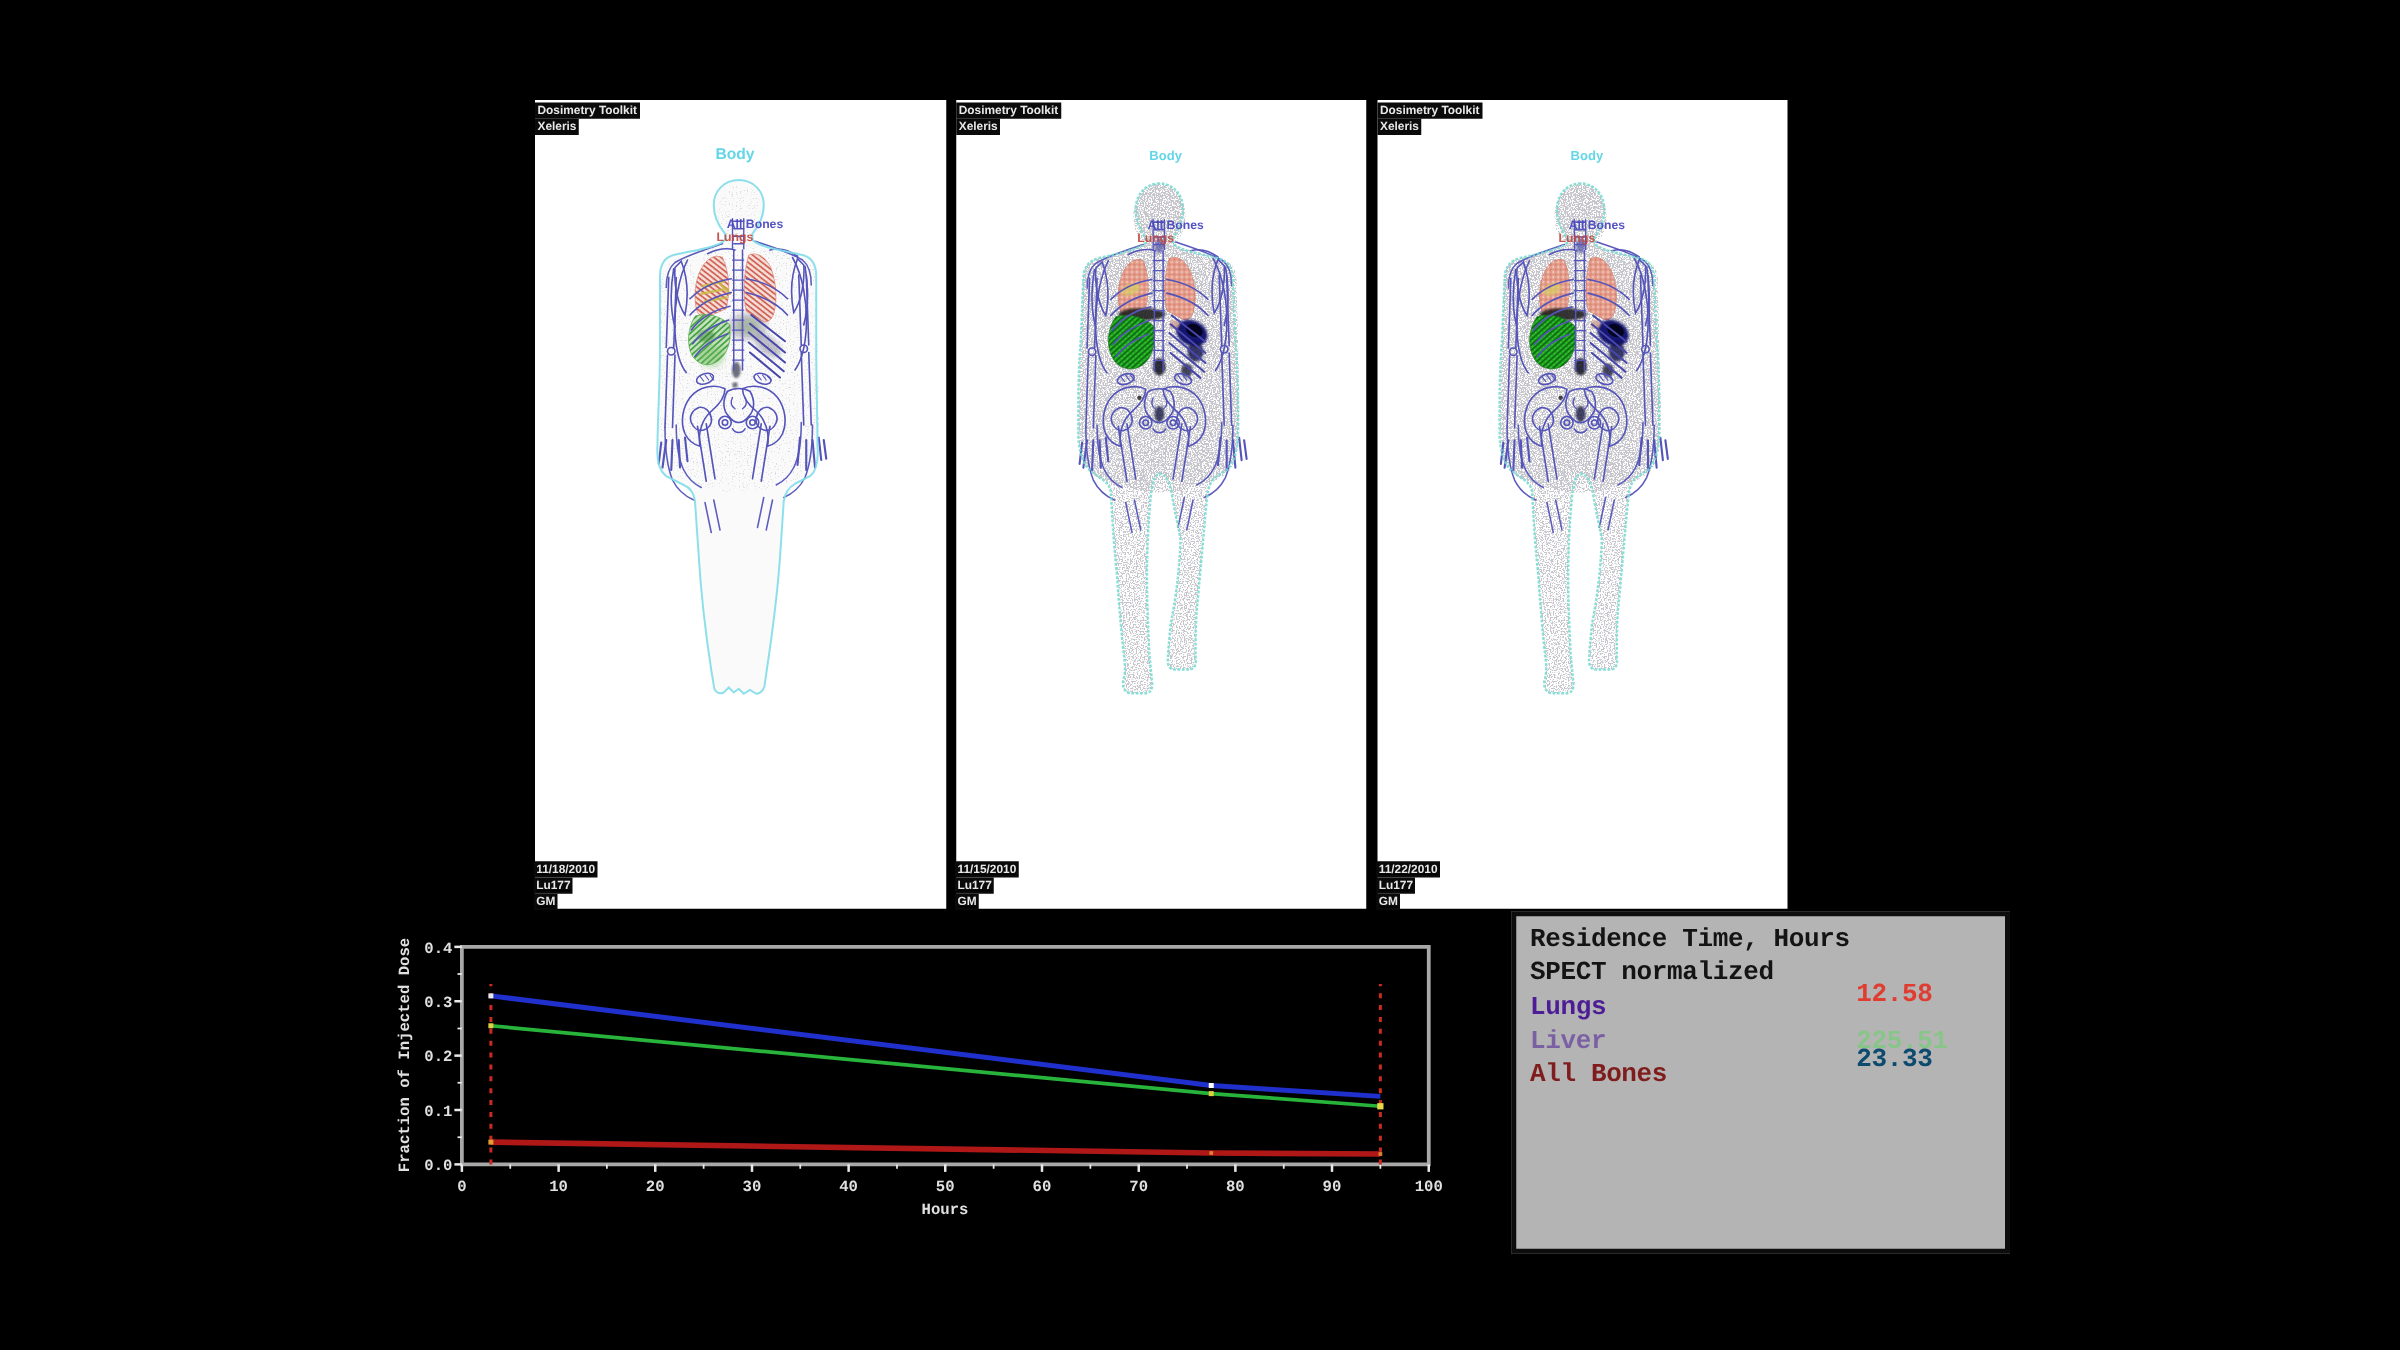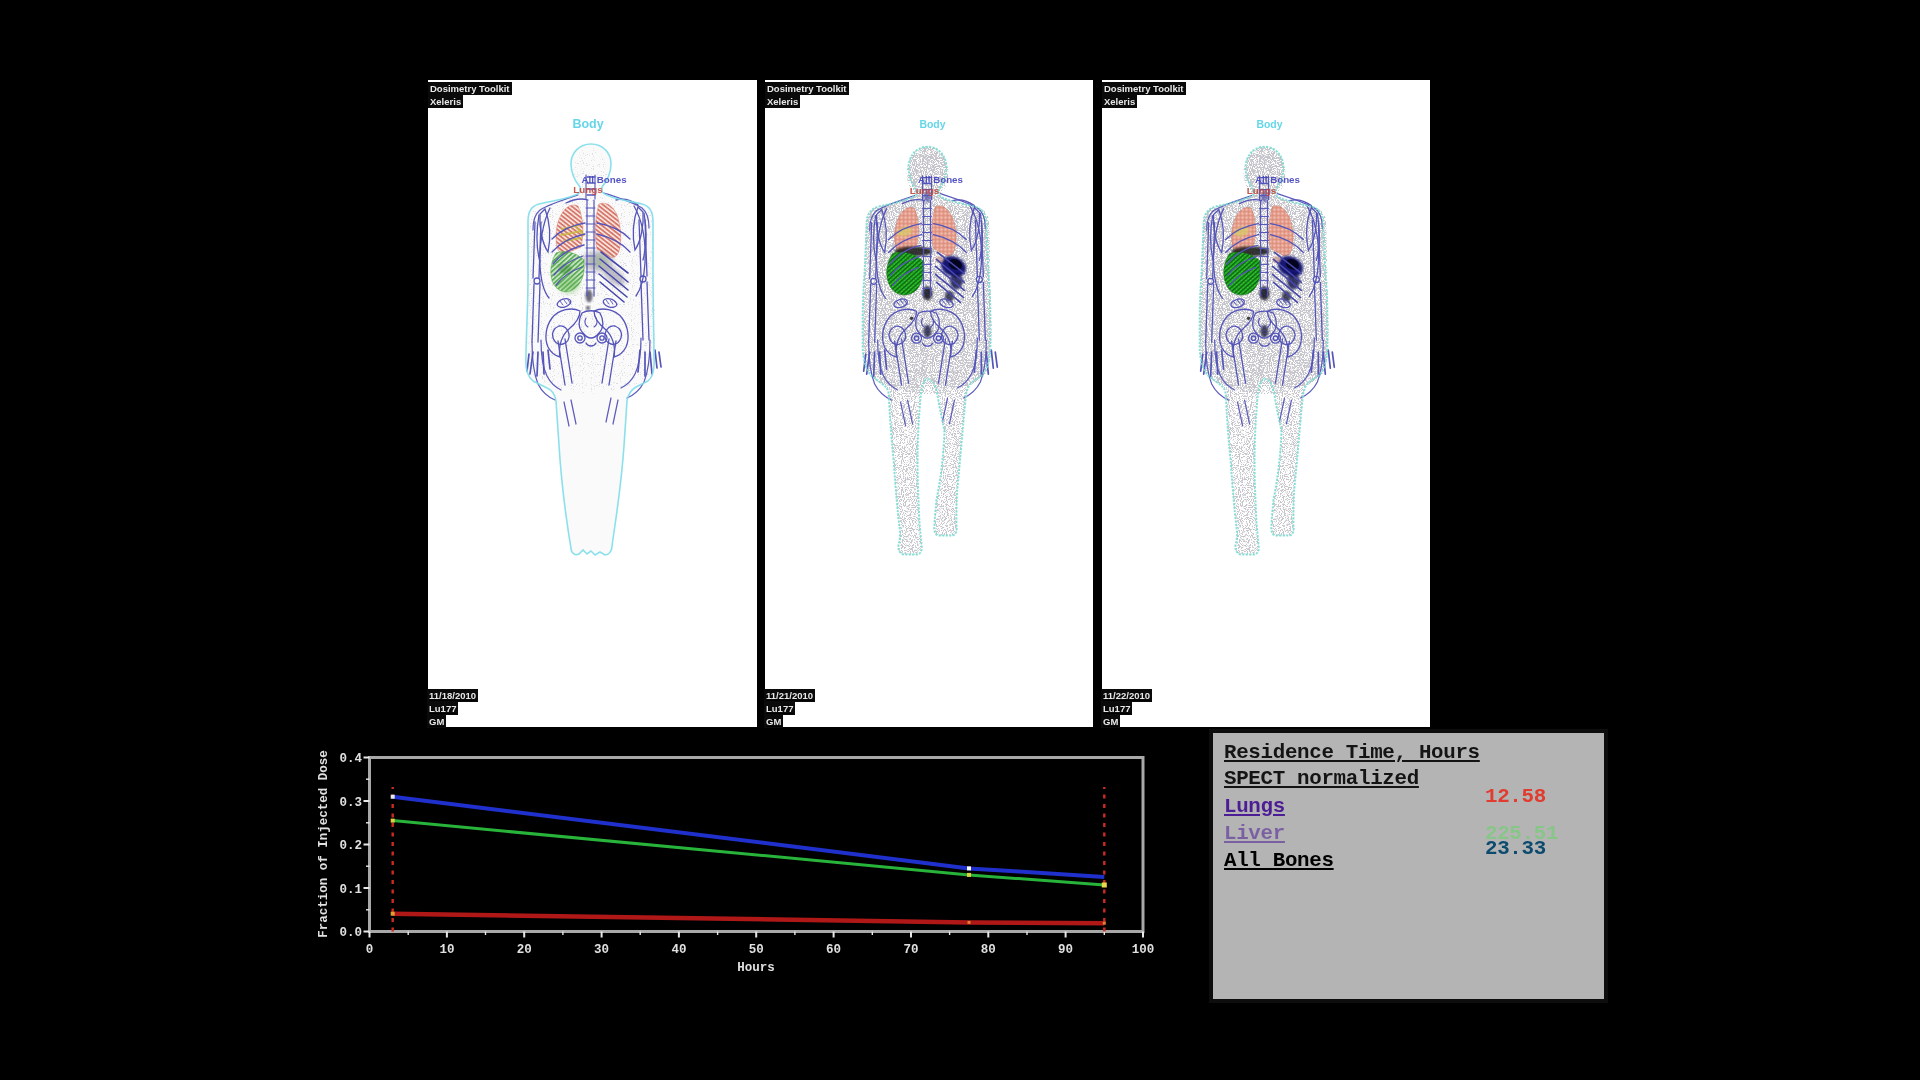--- a/index.html
+++ b/index.html
@@ -3,21 +3,21 @@
 <style>
   html,body { margin:0; padding:0; background:#000; width:1920px; height:1080px; overflow:hidden; }
   .panel { position:absolute; background:#fff; }
   .panel svg { position:absolute; left:0; top:0; filter:blur(0.3px); }
   .tl { position:absolute; left:0; top:1px; line-height:11px; }
   .bl { position:absolute; left:-1px; top:608px; line-height:12px;text-decoration:underline; }
   .tl span, .bl span { background:#0a0a0a; color:#e8e8e8; font:bold 9.5px "Liberation Sans", sans-serif; padding:1px 2px; }
   .chart { position:absolute; filter:blur(0.25px); }
   .ct { font-family:"Liberation Mono", monospace; font-size:12.5px; font-weight:bold; fill:#e0e0e0; }
   .info { position:absolute; left:1209px; top:729px; width:391px; height:266px; background:#b4b4b4; border:4px solid #0d0d0d; font:bold 20.8px "Liberation Mono", monospace; color:#141414; letter-spacing:-0.3px; }
-  .info .row { position:absolute; left:11px; white-space:pre;text-decoration:underline; }
+  .info .row { position:absolute; left:11px; white-space:pre; }
   .info .val { position:absolute; left:272px; }
 </style></head>
 <body>
 <svg width="0" height="0" style="position:absolute">
 <defs>
   <pattern id="rh" width="3.4" height="3.4" patternTransform="rotate(38)" patternUnits="userSpaceOnUse">
     <rect width="3.4" height="3.4" fill="#f2c4b4" opacity="0.45"></rect>
         <line x1="0" y1="0.8" x2="3.4" y2="0.8" stroke="#cc5243" stroke-width="1.35"></line>
   </pattern>
   <pattern id="gh" width="3.4" height="3.4" patternTransform="rotate(-42)" patternUnits="userSpaceOnUse">
@@ -258,21 +258,21 @@
 </g>
 
     <path d="M163,66 C152,66 144,75 144,87 C144,96 148,104 152,110 L152,114 C146,119 131,122 114,126 C106,128 102,134 102,143 L100,190 C99,205 98,220 98,240 L98,266 C98,279 101,290 107,296 L115,302 C120,305 123,308 124,313 C125,330 126,352 129,380 C131,410 133,432 135,448 C136,456 135,462 134,465 C133,471 136,475 140,475 L152,475 C156,475 158,471 157,465 L155,444 C154,424 153,400 153,384 C153,360 154,340 156,318 C157,308 159,299 163,299 C168,299 171,305 173,315 C176,334 179,344 180,352 C179,378 176,400 172,420 C171,432 170,440 170,446 C169,452 171,456 175,456 L187,456 C191,456 193,452 192,446 C192,432 192,420 193,408 C195,388 197,364 199,342 C200,330 201,320 202,313 C203,308 205,304 209,301 L217,296 C223,290 226,279 226,266 L226,240 C226,220 225,205 224,190 L222,143 C222,134 218,128 210,126 C193,122 178,119 174,114 L174,110 C178,104 182,96 182,87 C182,75 174,66 163,66 Z" fill="none" stroke="#74dbd0" stroke-width="2" stroke-dasharray="2.2 1.3" opacity="0.85"></path>
 
   <text x="168" y="47.5" font-family="Liberation Sans, sans-serif" font-size="10.5" font-weight="bold" fill="#49cfe4" text-anchor="middle" opacity="0.85" filter="url(#blurT)">Body</text>
   <text x="176" y="102.5" font-family="Liberation Sans, sans-serif" font-size="9.8" font-weight="bold" fill="#4545c0" text-anchor="middle" opacity="0.92" filter="url(#blurT)">All Bones</text>
   <text x="160" y="113" font-family="Liberation Sans, sans-serif" font-size="9.8" font-weight="bold" fill="#c04840" text-anchor="middle" opacity="0.92" filter="url(#blurT)">Lungs</text>
   </svg>
 
     <div class="tl"><span>Dosimetry Toolkit</span><br><span>Xeleris</span></div>
-    <div class="bl"><span>11/21/2010</span><br><span>Lu177</span><br><span>GM</span></div>
+    <div class="bl"><span>11/15/2010</span><br><span>Lu177</span><br><span>GM</span></div>
 </div>
 
 <div class="panel" style="left:1102px;top:80px;width:328px;height:647px">
   <svg width="328" height="647" viewBox="0 0 329 647">
     <g filter="url(#spB)">
         <path d="M163,66 C152,66 144,75 144,87 C144,96 148,104 152,110 L152,114 C146,119 131,122 114,126 C106,128 102,134 102,143 L100,190 C99,205 98,220 98,240 L98,266 C98,279 101,290 107,296 L115,302 C120,305 123,308 124,313 C125,330 126,352 129,380 C131,410 133,432 135,448 C136,456 135,462 134,465 C133,471 136,475 140,475 L152,475 C156,475 158,471 157,465 L155,444 C154,424 153,400 153,384 C153,360 154,340 156,318 C157,308 159,299 163,299 C168,299 171,305 173,315 C176,334 179,344 180,352 C179,378 176,400 172,420 C171,432 170,440 170,446 C169,452 171,456 175,456 L187,456 C191,456 193,452 192,446 C192,432 192,420 193,408 C195,388 197,364 199,342 C200,330 201,320 202,313 C203,308 205,304 209,301 L217,296 C223,290 226,279 226,266 L226,240 C226,220 225,205 224,190 L222,143 C222,134 218,128 210,126 C193,122 178,119 174,114 L174,110 C178,104 182,96 182,87 C182,75 174,66 163,66 Z" fill="#000"></path>
       </g>
     <g filter="url(#spA)">
         <path d="M163,68 C152,68 145,77 145,88 C145,97 149,105 153,110 L150,116 C140,120 120,123 110,128 C103,131 101,137 101,145 L99,230 C98,262 99,278 102,288 C104,295 110,301 120,305 L138,310 C148,313 156,314 163,314 C170,314 178,313 188,310 L206,305 C216,301 222,295 224,287 C227,278 228,262 227,230 L225,145 C225,137 223,131 216,128 C206,123 186,120 176,116 L173,110 C177,105 181,97 181,88 C181,77 174,68 163,68 Z" fill="#000"></path>
       </g>
@@ -440,14 +440,14 @@
   <text x="456" y="231" text-anchor="middle" class="ct" font-size="14">Hours</text>
   <text x="27" y="104" text-anchor="middle" class="ct" font-size="11.5" transform="rotate(-90 27 104)">Fraction of Injected Dose</text>
 </svg>
 <div class="info">
   <div class="row" style="top:8px">Residence Time, Hours</div>
   <div class="row" style="top:34px">SPECT normalized</div>
   <div class="row" style="top:62px;color:#4c1d95">Lungs</div>
     <div class="val" style="top:52px;color:#e03c30">12.58</div>
   <div class="row" style="top:89px;color:#4c1d95;opacity:.55">Liver</div>
     <div class="val" style="top:89px;color:#65d465;opacity:.55">225.51</div>
-  <div class="row" style="top:116px;color:#000000">All Bones</div>
+  <div class="row" style="top:116px;color:#7f1d1d">All Bones</div>
     <div class="val" style="top:104px;color:#0c4a6e">23.33</div>
 </div>
 </body></html>

